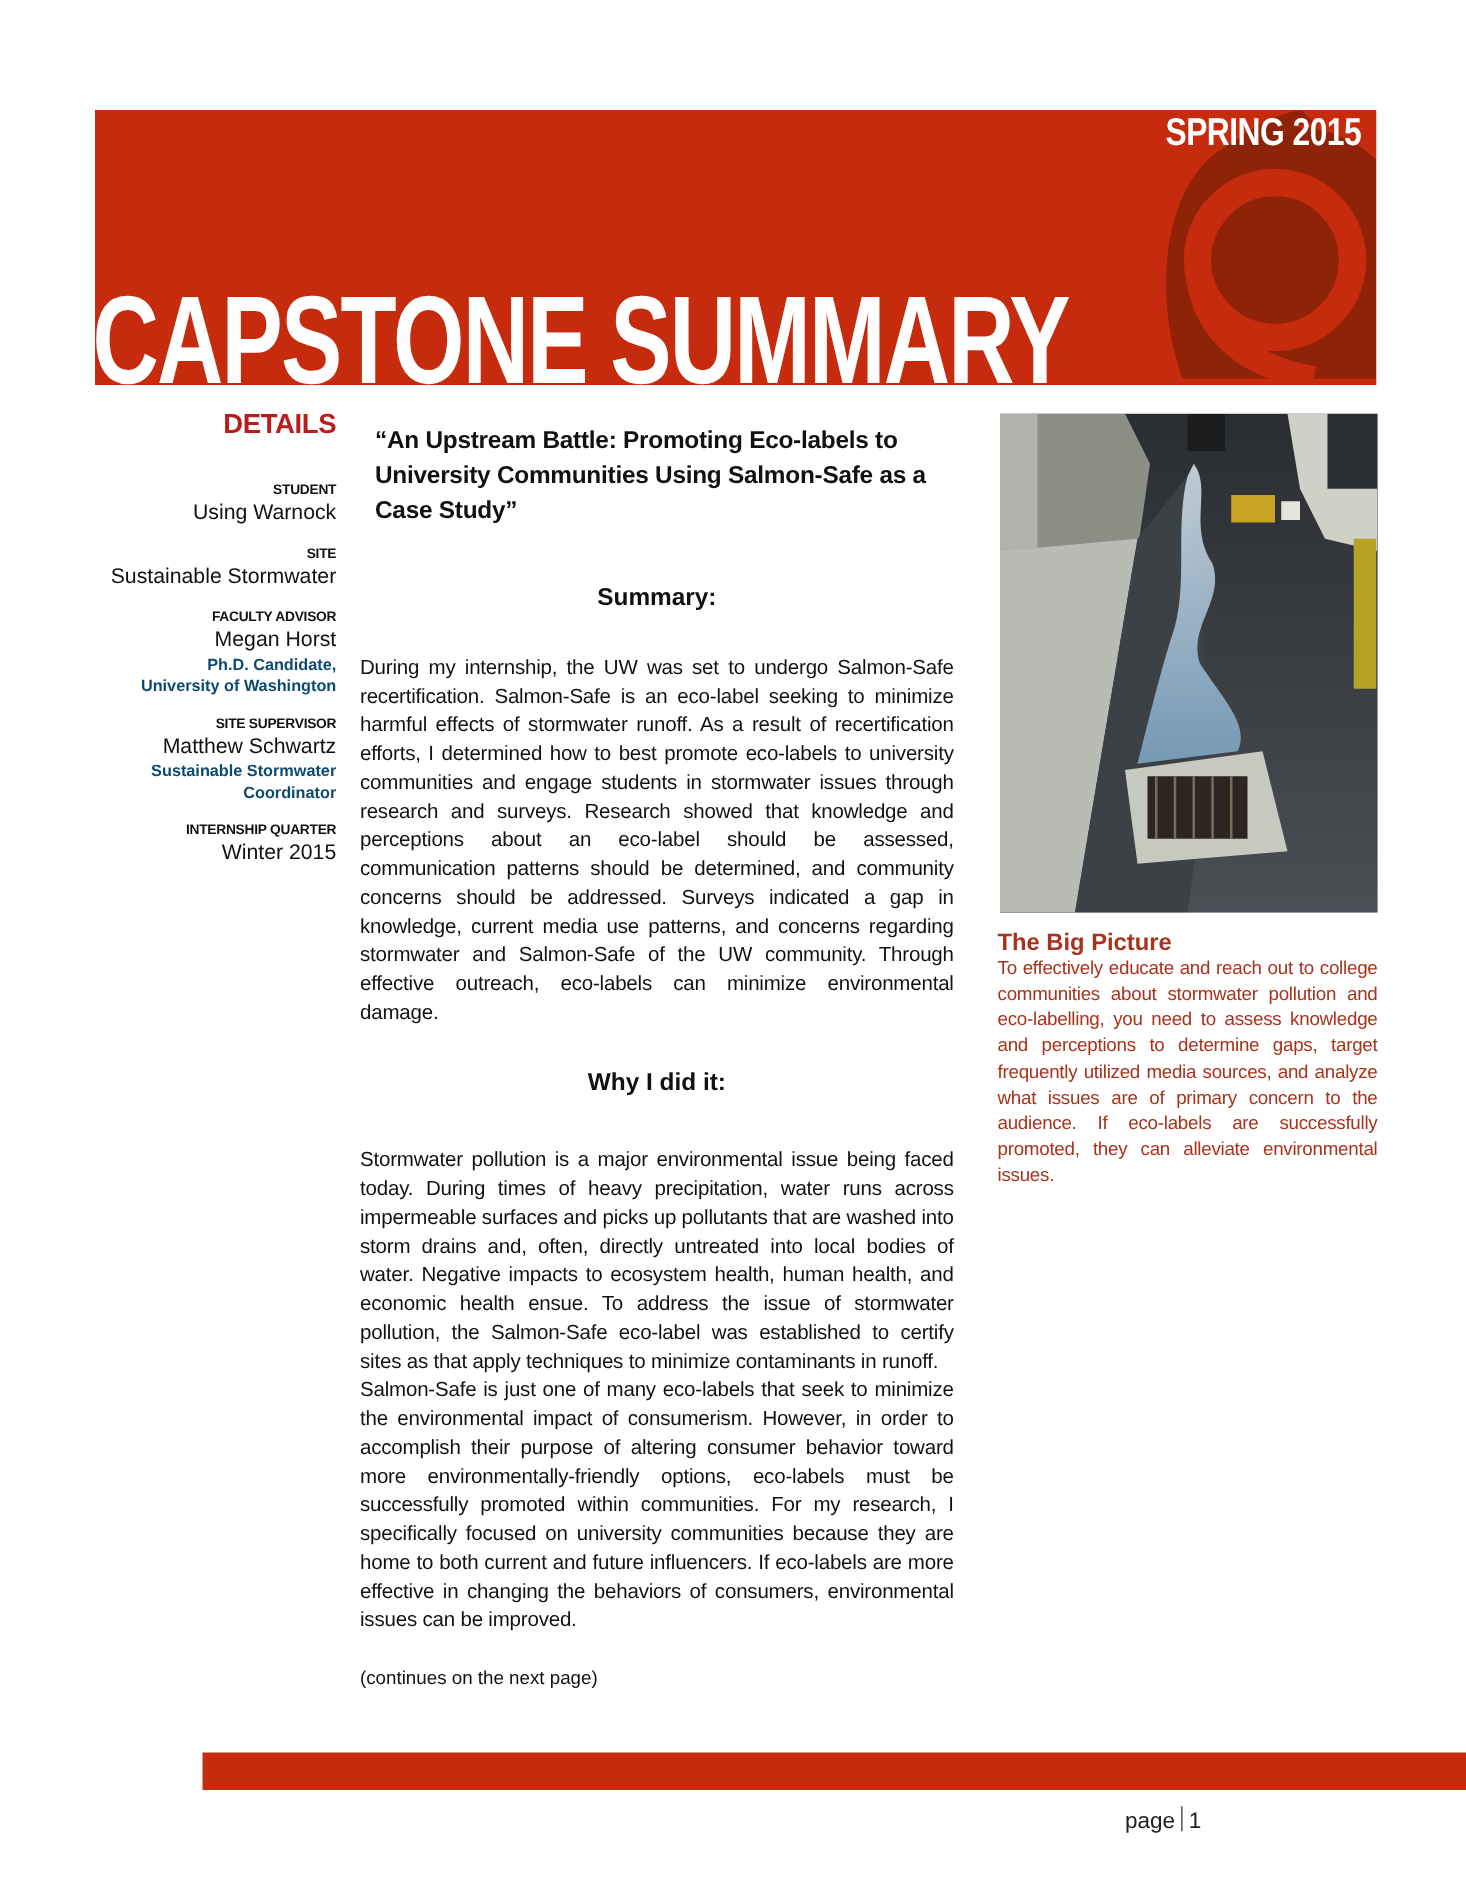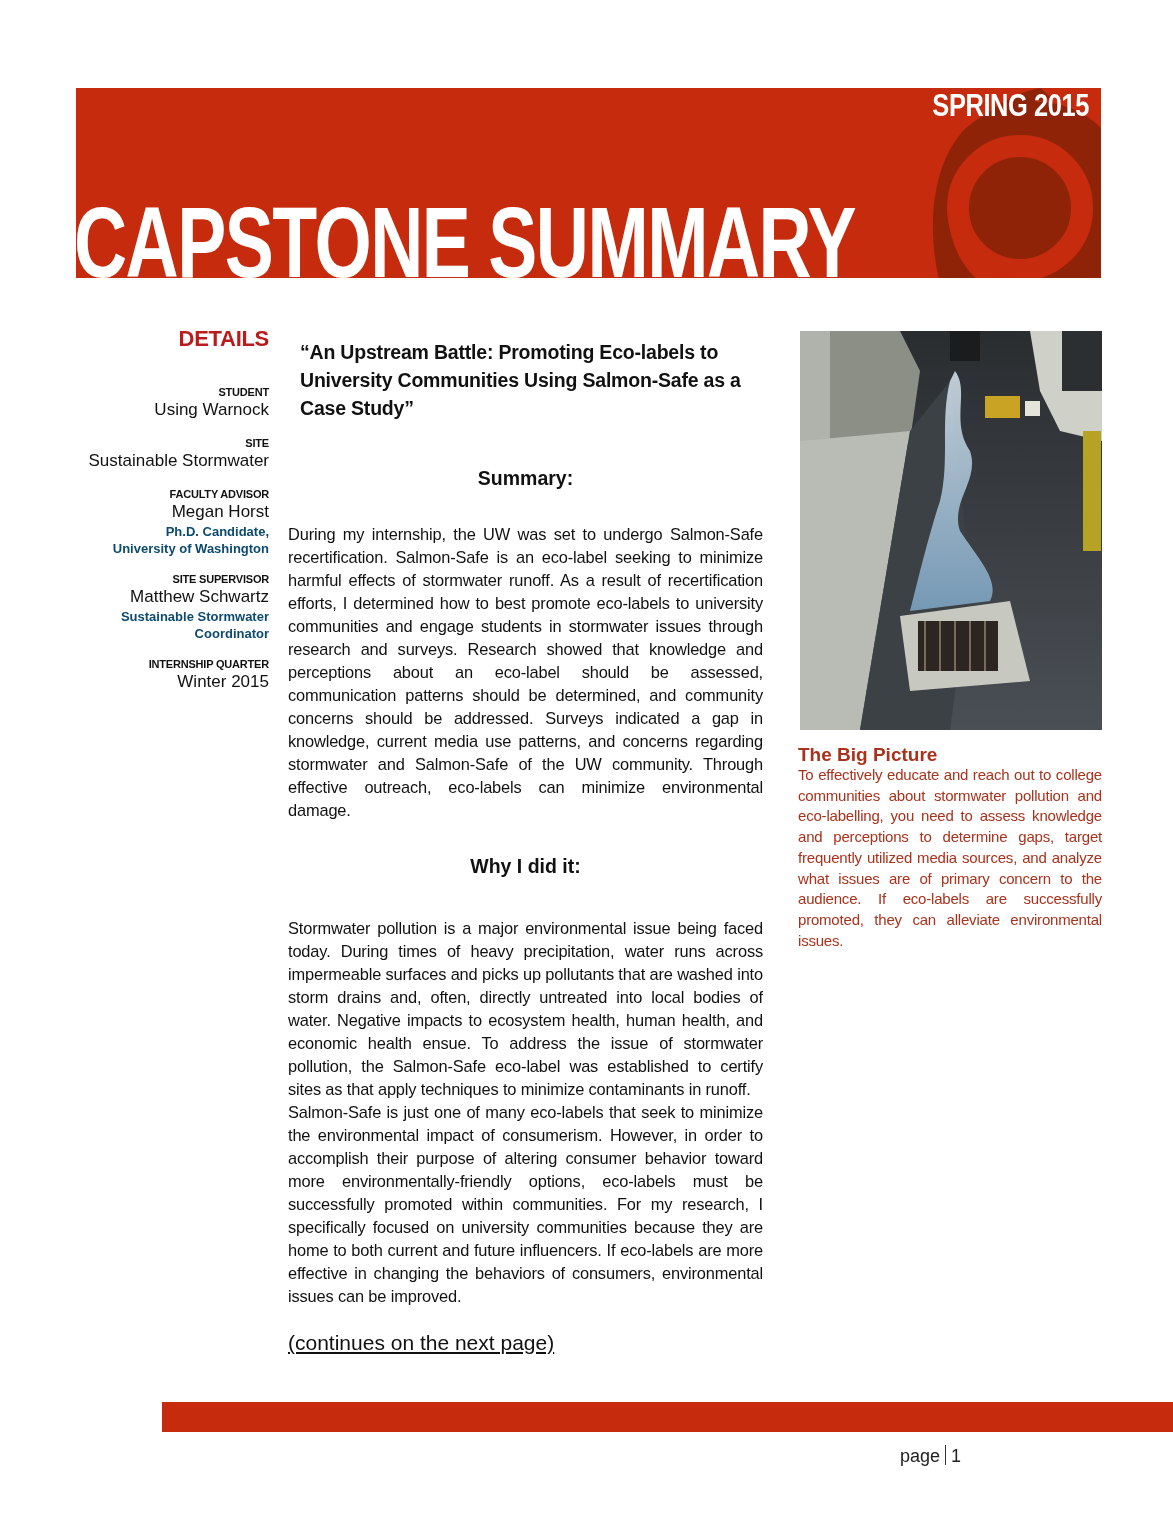--- a/index.html
+++ b/index.html
@@ -1,19 +1,19 @@
 <!DOCTYPE html>
 <html><head>
 <meta charset="utf-8">
 <style>
   html, body { margin: 0; padding: 0; background: #ffffff; }
   body { width: 1173px; height: 1519px; position: relative; overflow: hidden;
          font-family: "Liberation Sans", sans-serif; color: #111; }
 
-  .banner { position: absolute; left: 76px; top: 88px; width: 1025px; height: 190px;
+  .banner { position: absolute; left: 76px; top: 88px; width: 1025px; height: 220px;
             background: #c52b0c; overflow: hidden; }
   .banner svg.swirl { position: absolute; left: 0; top: 0; }
   .season { position: absolute; right: 12px; top: 0px; color: #fff;
             font-family: "Liberation Sans", sans-serif; font-weight: bold;
             font-size: 31px; letter-spacing: -0.5px; transform: scaleX(0.82);
             transform-origin: right top; line-height: 36px; }
   .big-title { position: absolute; left: -2px; bottom: -14px; color: #fff;
                font-family: "Liberation Sans", sans-serif; font-weight: bold;
                font-size: 100px; line-height: 100px; letter-spacing: -2px;
                transform: scaleX(0.735); transform-origin: left bottom; white-space: nowrap; }
@@ -23,21 +23,21 @@
                      margin-bottom: 32px; letter-spacing: -0.3px; }
   .d-label { font-weight: bold; font-size: 11px; line-height: 14px; letter-spacing: -0.2px; color: #111; }
   .d-value { font-size: 17px; line-height: 22px; color: #111; }
   .d-sub { font-size: 13px; line-height: 17px; color: #0c4a6e; font-weight: bold; }
   .d-group { margin-bottom: 15px; }
 
   .main { position: absolute; left: 288px; top: 326px; width: 475px; }
   .doc-title { font-weight: bold; font-size: 19.5px; line-height: 28px; margin: 12px; letter-spacing: -0.2px; }
   .sec-heading { font-weight: bold; font-size: 19.5px; line-height: 26px; margin: 11px; text-align: center; }
   .para { font-size: 16.4px; line-height: 23px; text-align: justify; margin: 0; letter-spacing: -0.15px; }
-  .continues { font-size: 21px; line-height: 23px; margin: 0; text-decoration: underline; }
+  .continues { font-size: 15px; line-height: 23px; margin: 0; }
 
   .photo { position: absolute; left: 800px; top: 331px; width: 302px; height: 399px; overflow: hidden; background: #3b4046; }
   .caption { position: absolute; left: 798px; top: 745px; width: 304px; color: #a8321c; }
   .cap-title { font-weight: bold; font-size: 19px; line-height: 20px; }
   .cap-text { font-size: 15px; line-height: 20.7px; text-align: justify; letter-spacing: -0.2px; }
 
   .footer-bar { position: absolute; left: 162px; top: 1402px; width: 1011px; height: 30px; background: #c52b0c; }
   .page-num { position: absolute; left: 900px; top: 1444px; font-size: 18px; line-height: 24px; color: #222; }
   .page-num .sep { display: inline-block; width: 1px; height: 20px; background: #333; margin: 0 5px; vertical-align: -3px; }
 </style>

